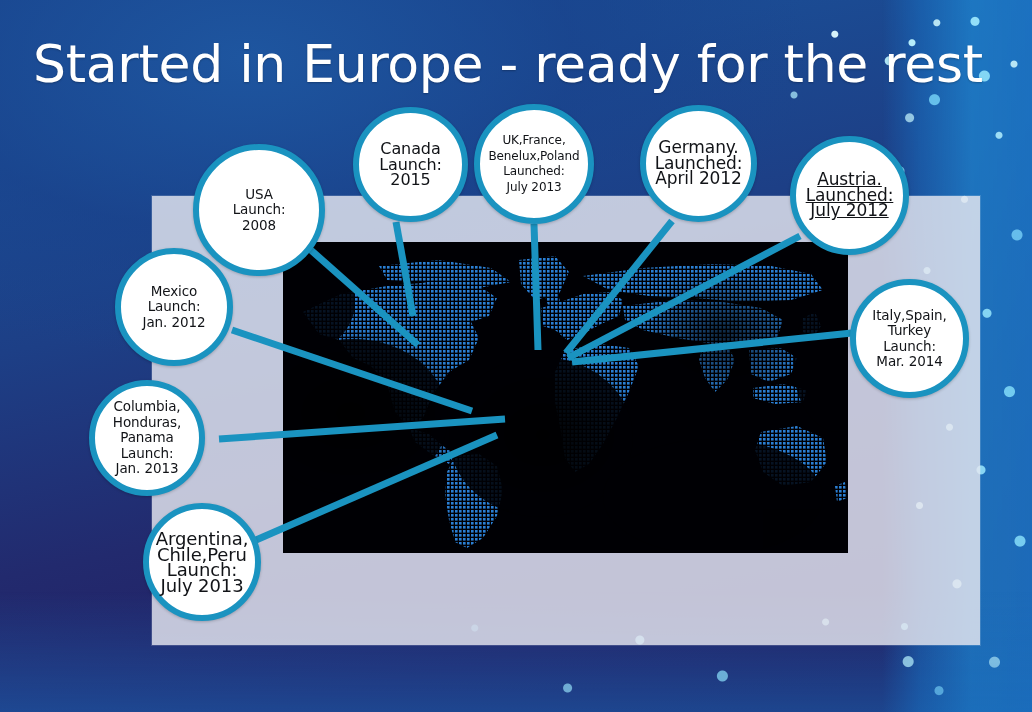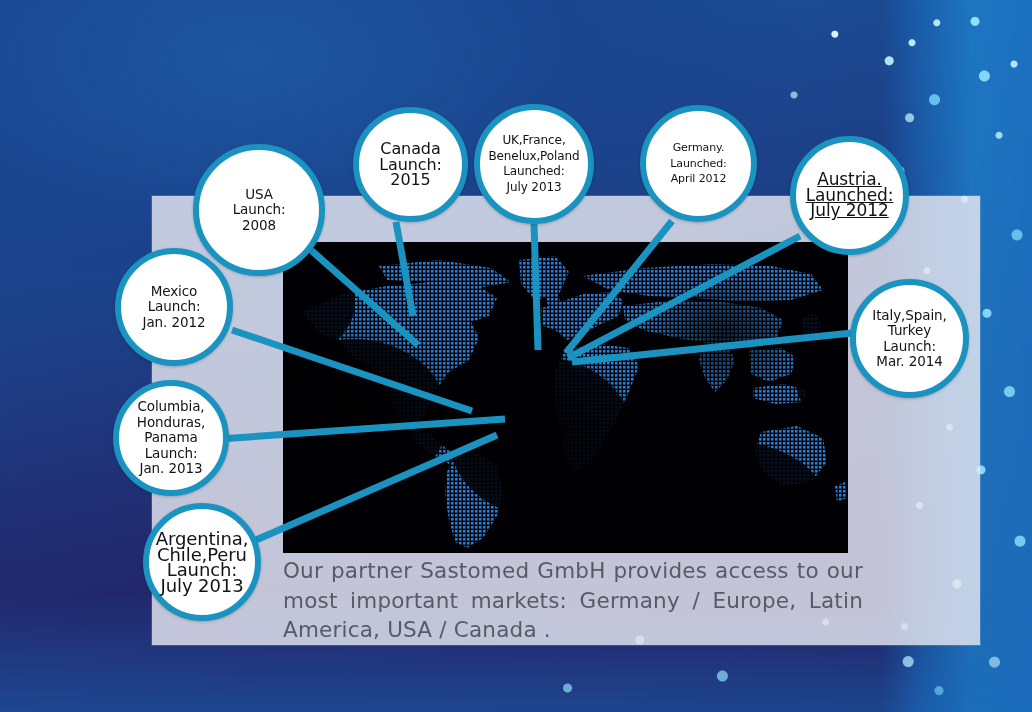--- a/index.html
+++ b/index.html
@@ -145,20 +145,21 @@
 <body>
 
 <div id="slide">
 
   <div class="bubbles">
     <div class="bub-right"></div>
     <div class="bub-bottom"></div>
     <div class="bub-topright"></div>
   </div>
 
+  <div id="title">Started in Europe - ready for the rest</div>
 
   <div id="panel"></div>
 
   <div id="map">
     <svg viewBox="0 0 565 311" preserveAspectRatio="none" aria-hidden="true">
       <defs>
         <pattern id="dots" width="4" height="4" patternUnits="userSpaceOnUse">
           <rect width="4" height="4" fill="#000004"></rect>
           <rect x="0" y="0" width="2.6" height="2.6" fill="#2a7fd4"></rect>
         </pattern>
@@ -207,21 +208,20 @@
         <ellipse cx="70" cy="175" rx="95" ry="78" fill="#000004"></ellipse>
         <ellipse cx="258" cy="195" rx="92" ry="80" fill="#000004"></ellipse>
         <ellipse cx="430" cy="255" rx="110" ry="58" fill="#000004"></ellipse>
         <ellipse cx="556" cy="120" rx="46" ry="70" fill="#000004"></ellipse>
         <ellipse cx="24" cy="60" rx="48" ry="48" fill="#000004"></ellipse>
       </g>
     </svg>
     <div class="glow"></div>
   </div>
 
-  <div id="caption">Our partner Sastomed GmbH provides access to our most important markets: Germany / Europe, Latin America, USA / Canada .</div>
 
   <svg id="lines" aria-hidden="true" viewBox="0 0 1032 712">
       <line x1="295" y1="236" x2="418" y2="345" stroke="#1a93c0" stroke-width="7" stroke-linecap="butt"></line>
       <line x1="396" y1="222" x2="413" y2="316" stroke="#1a93c0" stroke-width="7" stroke-linecap="butt"></line>
       <line x1="534" y1="224" x2="538" y2="350" stroke="#1a93c0" stroke-width="7" stroke-linecap="butt"></line>
       <line x1="672" y1="221" x2="566" y2="353" stroke="#1a93c0" stroke-width="7" stroke-linecap="butt"></line>
       <line x1="800" y1="236" x2="568" y2="358" stroke="#1a93c0" stroke-width="7" stroke-linecap="butt"></line>
       <line x1="852" y1="333" x2="572" y2="362" stroke="#1a93c0" stroke-width="7" stroke-linecap="butt"></line>
       <line x1="232" y1="330" x2="472" y2="411" stroke="#1a93c0" stroke-width="7" stroke-linecap="butt"></line>
       <line x1="219" y1="439" x2="505" y2="419" stroke="#1a93c0" stroke-width="7" stroke-linecap="butt"></line>
@@ -238,42 +238,42 @@
         <span>Canada
 Launch:
 2015</span>
       </div>
       <div class="callout" style="left: 474px; top: 104px; width: 120px; height: 120px; font-size: 12px; border-color: rgb(26, 147, 192);">
         <span>UK,France,
 Benelux,Poland
 Launched:
 July 2013</span>
       </div>
-      <div class="callout" style="left: 640px; top: 105px; width: 117px; height: 117px; font-size: 11px; border-color: rgb(26, 147, 192);">
+      <div class="callout" style="left: 640px; top: 105px; width: 117px; height: 117px; font-size: 17px; border-color: rgb(26, 147, 192);">
         <span>Germany.
 Launched:
 April 2012</span>
       </div>
       <div class="callout" style="left: 790px; top: 136px; width: 119px; height: 119px; font-size: 17px; border-color: rgb(26, 147, 192); text-decoration: underline;">
         <span>Austria.
 Launched:
 July 2012</span>
       </div>
       <div class="callout" style="left: 850px; top: 279px; width: 119px; height: 119px; font-size: 13.5px; border-color: rgb(26, 147, 192);">
         <span>Italy,Spain,
 Turkey
 Launch:
 Mar. 2014</span>
       </div>
       <div class="callout" style="left: 115px; top: 248px; width: 118px; height: 118px; font-size: 13.5px; border-color: rgb(26, 147, 192);">
         <span>Mexico
 Launch:
 Jan. 2012</span>
       </div>
-      <div class="callout" style="left: 113px; top: 380px; width: 116px; height: 116px; font-size: 13.5px; border-color: rgb(26, 147, 192);">
+      <div class="callout" style="left: 89px; top: 380px; width: 116px; height: 116px; font-size: 13.5px; border-color: rgb(26, 147, 192);">
         <span>Columbia,
 Honduras,
 Panama
 Launch:
 Jan. 2013</span>
       </div>
       <div class="callout" style="left: 143px; top: 503px; width: 118px; height: 118px; font-size: 18px; border-color: rgb(26, 147, 192);">
         <span>Argentina,
 Chile,Peru
 Launch:

